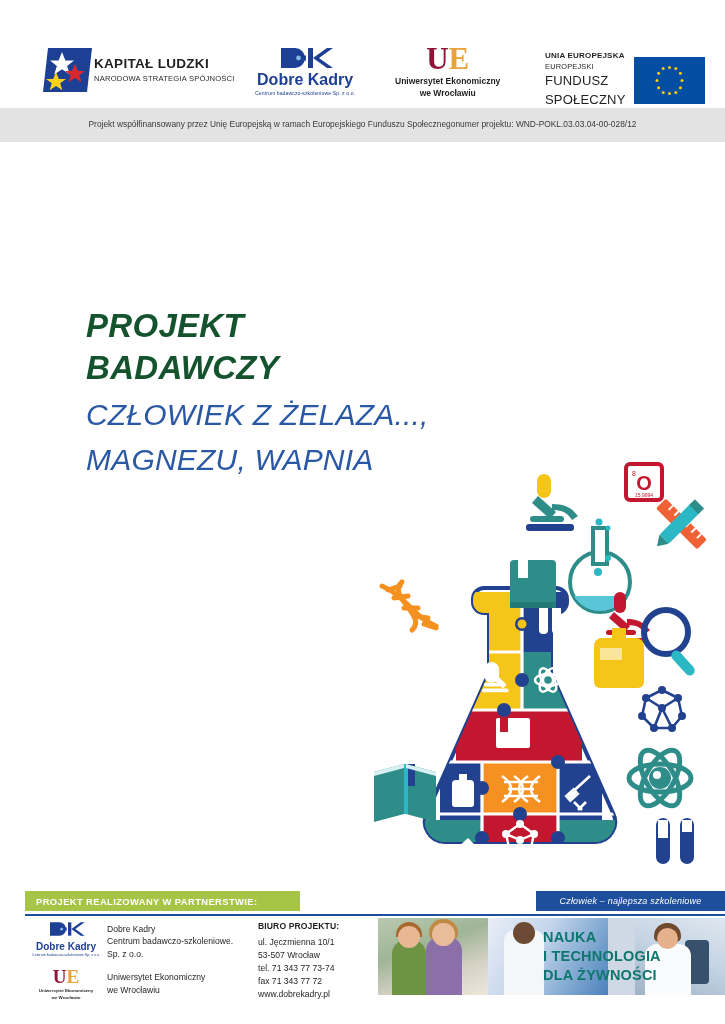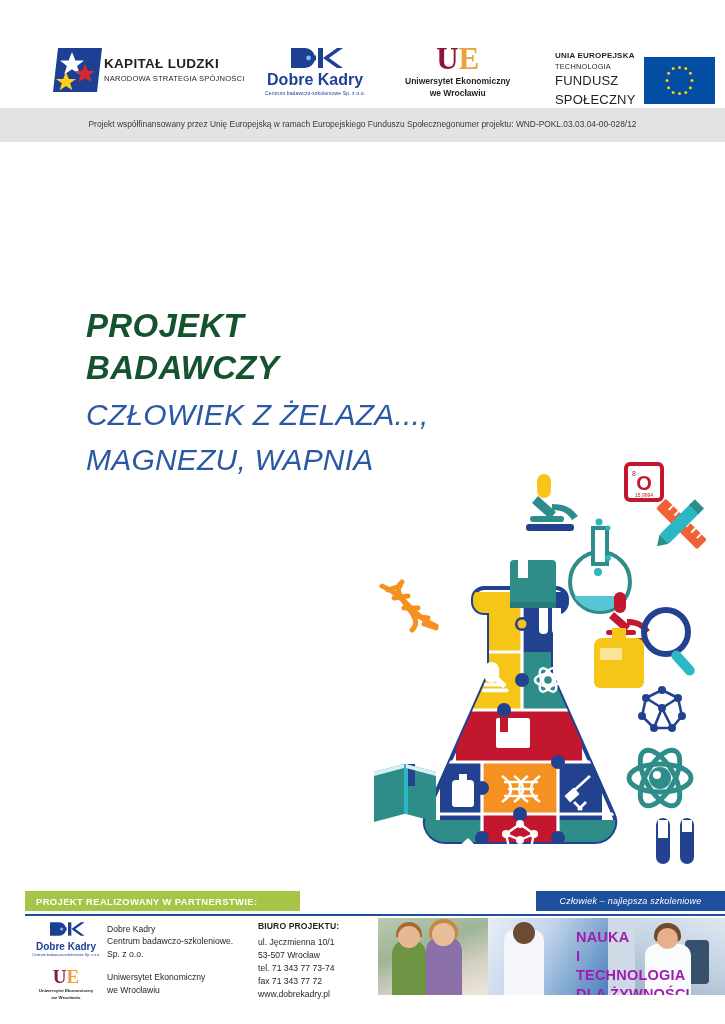--- a/index.html
+++ b/index.html
@@ -7,21 +7,21 @@
     width:725px;height:1024px;
     background:#ffffff;
     font-family:"Liberation Sans", sans-serif;
     position:relative;
     overflow:hidden;
   }
   .page{position:relative;width:725px;height:1024px;}
 
   
   .logo-bar{
-    position:absolute;left:10px;top:22px;width:656px;height:70px;
+    position:absolute;left:0;top:22px;width:656px;height:70px;
   }
   .logo{position:absolute;display:flex;align-items:center;}
 
   
   .kl{left:42px;top:24px;}
   .kl-txt{line-height:1.05;}
   .kl-txt .t1{font-size:13.5px;font-weight:bold;color:#231f20;letter-spacing:.3px;}
   .kl-txt .t2{font-size:7.6px;color:#231f20;letter-spacing:.2px;margin-top:4px;}
 
   
@@ -115,21 +115,21 @@
     background:linear-gradient(120deg,#e9eef6 0%,#c5d6ec 40%,#7ca5cf 75%,#4b7fbc 100%);}
   .fb-doc{position:absolute;left:16px;top:12px;width:40px;height:65px;background:#f4f6f9;border-radius:10px 10px 0 0;}
   .fb-doc-h{position:absolute;left:25px;top:4px;width:22px;height:22px;border-radius:50%;background:#6d4a33;}
   .fb-right{position:absolute;right:0;top:0;width:90px;height:77px;
     background:linear-gradient(200deg,#dfe7f0 0%,#c3d2e2 50%,#9fb3c8 100%);}
   .fb-r-coat{position:absolute;left:10px;top:26px;width:46px;height:51px;background:#fafbfc;border-radius:12px 12px 0 0;}
   .fb-r-head{position:absolute;left:22px;top:10px;width:21px;height:21px;border-radius:50%;background:#e6b08c;}
   .fb-r-hair{position:absolute;left:19px;top:5px;width:27px;height:19px;border-radius:13px 13px 5px 5px;background:#6f4a2d;}
   .fb-r-scope{position:absolute;left:50px;top:22px;width:24px;height:44px;background:#37506c;border-radius:4px;}
   .fb-txt{position:absolute;left:165px;top:10px;width:150px;text-align:left;z-index:5;}
-  .fb-txt div{font-size:14.5px;font-weight:bold;color:#a21caf;line-height:1.3;letter-spacing:.2px;margin-left:33px;}
+  .fb-txt div{font-size:14.5px;font-weight:bold;color:#0f766e;line-height:1.3;letter-spacing:.2px;}
 </style>
 </head>
 <body>
 
 <div class="page">
 
   <div class="logo-bar">
 
     <div class="logo kl">
       <svg width="52" height="48" viewBox="0 0 52 48">
@@ -163,21 +163,21 @@
       </div>
       <div class="ue-txt">
         <div>Uniwersytet Ekonomiczny</div>
         <div>we Wrocławiu</div>
       </div>
     </div>
 
     <div class="logo eu">
       <div class="eu-txt">
         <div class="e1">UNIA EUROPEJSKA</div>
-        <div class="e2">TECHNOLOGIA</div>
+        <div class="e2">EUROPEJSKI</div>
         <div class="e3">FUNDUSZ SPOŁECZNY</div>
       </div>
       <div class="eu-flag">
         <svg width="71" height="47" viewBox="0 0 71 47">
           <rect width="71" height="47" fill="#034ea2"></rect>
           <g fill="#ffcc00">
             <circle cx="35.5" cy="10.5" r="1.5"></circle>
             <circle cx="41.8" cy="11.6" r="1.5"></circle>
             <circle cx="46.4" cy="16.2" r="1.5"></circle>
             <circle cx="48.0" cy="23.5" r="1.5"></circle>

